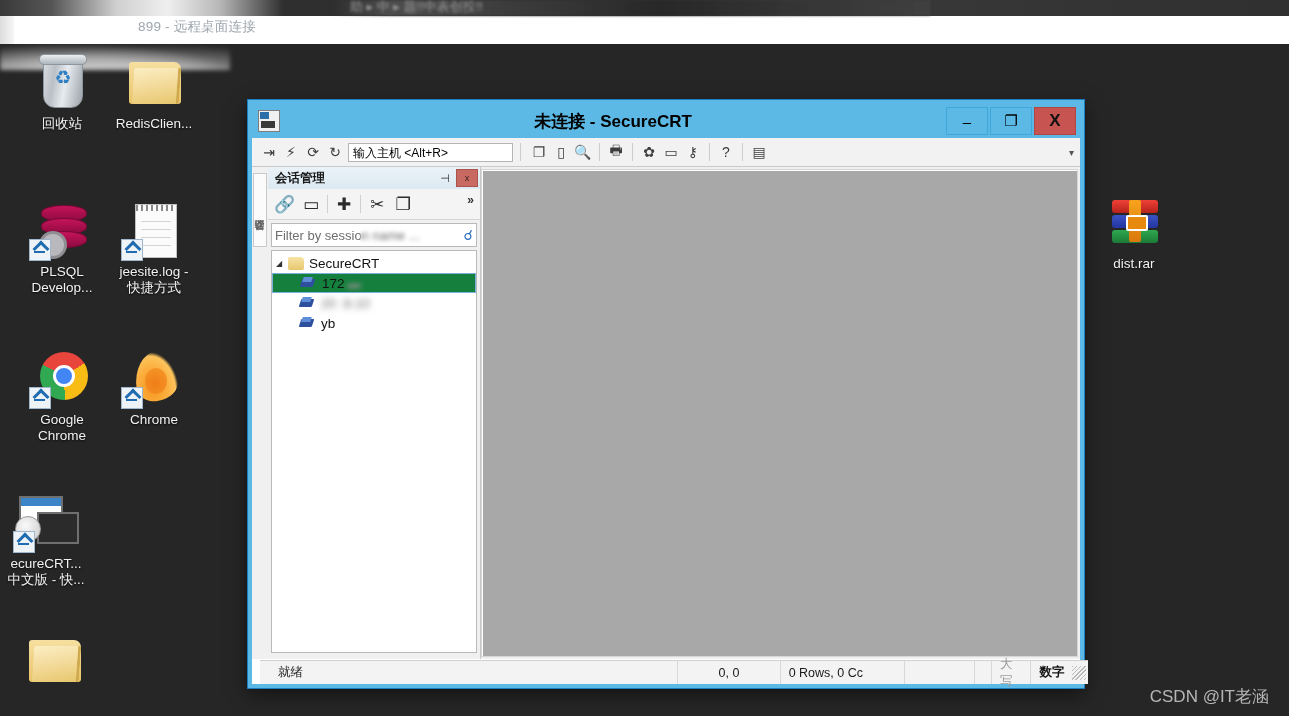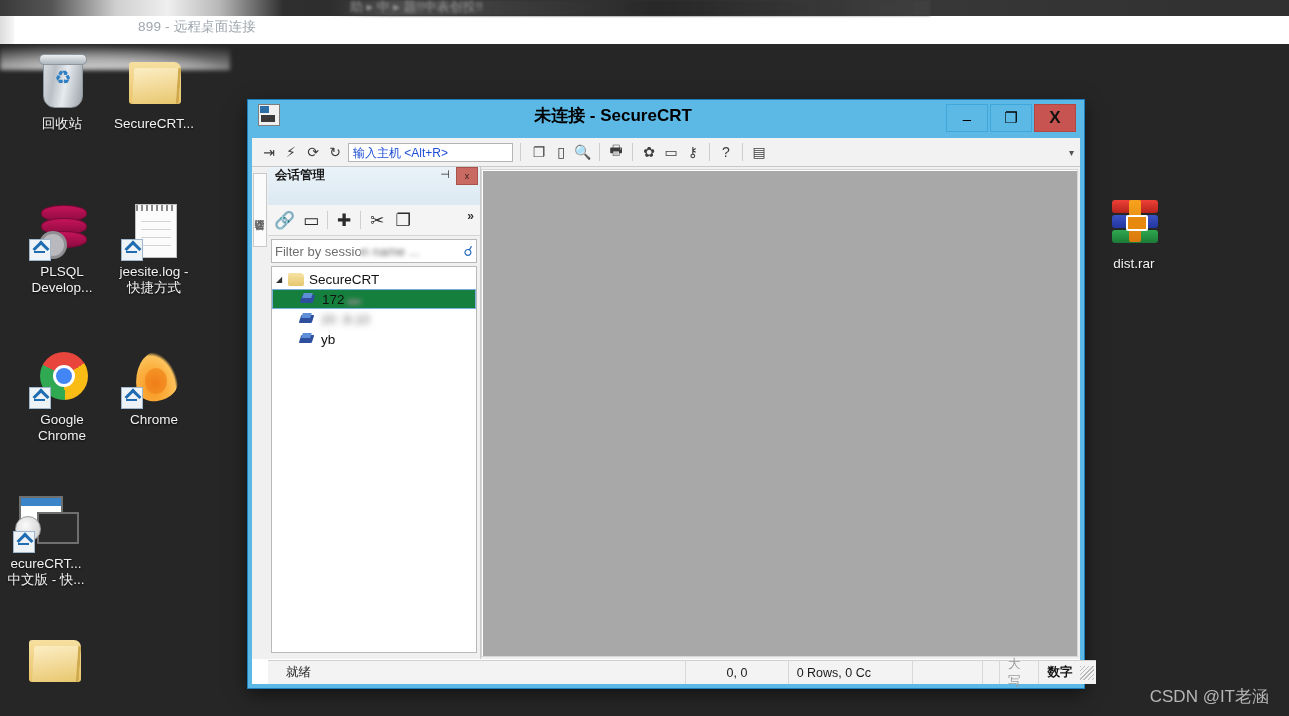--- a/index.html
+++ b/index.html
@@ -120,21 +120,21 @@
 
   #watermark{position:absolute;right:20px;bottom:8px;color:#cfcfcf;font-size:17px;opacity:.85;}
 
   
   #crt-window{
     position:absolute;left:248px;top:56px;width:836px;height:588px;
     background:#ffffff;box-shadow:0 0 0 1px #1b7fbf, 0 6px 18px rgba(0,0,0,.55);
     border:4px solid #5cb8e4;box-sizing:border-box;
   }
   #crt-titlebar{
-    position:relative;height:34px;background:#5cb8e4;display:flex;align-items:flex-start;
+    position:relative;height:34px;background:#5cb8e4;display:flex;align-items:center;
   }
   #crt-appicon{
     width:20px;height:20px;margin-left:6px;background:#f0f0f0;border:1px solid #7d7d7d;position:relative;flex:0 0 auto;
   }
   #crt-appicon:before{content:"";position:absolute;left:1px;top:1px;width:9px;height:7px;background:#2b6ea8;}
   #crt-appicon:after{content:"";position:absolute;left:2px;top:10px;width:14px;height:7px;background:#3a3a3a;}
   #crt-title{
     flex:1;text-align:center;font-size:17px;color:#000;font-weight:bold;
     font-family:"Liberation Sans","DejaVu Sans",sans-serif;
   }
@@ -151,37 +151,37 @@
   .menu-item{font-size:13.5px;color:#1a1a1a;padding:3px 9px;white-space:nowrap;}
 
   #crt-toolbar{
     height:28px;background:#f2f2f2;border-bottom:1px solid #c9c9c9;
     display:flex;align-items:center;padding-left:6px;gap:2px;position:relative;
   }
   .tb-ic{width:22px;height:22px;display:flex;align-items:center;justify-content:center;color:#3d3d3d;font-size:14px;}
   .tb-sep{width:1px;height:18px;background:#cccccc;margin:0 5px;}
   #host-input{
     width:165px;height:19px;background:#ffffff;border:1px solid #b5b5b5;
-    font-size:12px;color:#1d4ed8;padding:0 4px;line-height:19px;overflow:hidden;white-space:nowrap;box-sizing:border-box;
+    font-size:12px;color:#000000;padding:0 4px;line-height:19px;overflow:hidden;white-space:nowrap;box-sizing:border-box;
   }
   #tb-overflow{position:absolute;right:6px;top:9px;font-size:10px;color:#555;}
 
   #crt-body{position:relative;height:calc(100% - 34px - 26px - 28px);background:#f0f0f0;display:flex;}
 
   
   #vtab-strip{width:16px;background:#f0f0f0;padding-top:6px;flex:0 0 auto;}
   #vtab{
     width:14px;height:74px;margin-left:1px;background:#fbfbfb;border:1px solid #c9c9c9;
     writing-mode:vertical-rl;text-align:center;font-size:10px;color:#5a5a5a;padding-top:3px;letter-spacing:0;
     box-sizing:border-box;filter:blur(.2px);
   }
 
   
   #sess-panel{width:212px;background:#f0f0f0;display:flex;flex-direction:column;flex:0 0 auto;border-right:1px solid #c8c8c8;}
-  #sess-header{height:22px;display:flex;background:linear-gradient(180deg,#eaf2f8,#dce9f2);padding:0 2px 16px 7px;}
+  #sess-header{height:22px;display:flex;align-items:center;background:linear-gradient(180deg,#eaf2f8,#dce9f2);padding:0 2px 0 7px;}
   #sess-header-title{flex:1;font-size:12.5px;color:#1a1a1a;font-weight:bold;}
   .hdr-btn{width:14px;height:14px;display:flex;align-items:center;justify-content:center;font-size:11px;color:#2a2a2a;}
   #sess-close{width:20px;height:16px;background:#c96a62;border:1px solid #a9534c;color:#3a2020;font-size:9px;margin-left:4px;}
   #sess-toolbar{height:30px;display:flex;align-items:center;background:#f4f4f4;border-bottom:1px solid #d5d5d5;position:relative;padding-left:4px;}
   .st-ic{width:26px;height:24px;display:flex;align-items:center;justify-content:center;font-size:17px;color:#2b2b2b;}
   .st-sep{width:1px;height:18px;background:#cfcfcf;margin:0 3px;}
   #st-more{position:absolute;right:6px;top:4px;font-size:12px;color:#333;font-weight:bold;}
   #sess-filter{
     height:22px;background:#ffffff;border:1px solid #b9b9b9;margin:3px 3px 0 3px;
     display:flex;align-items:center;padding:0 3px;position:relative;
@@ -202,21 +202,21 @@
   .tw-sess:after{content:"";position:absolute;left:2px;top:0;width:9px;height:5px;background:#5f8ed8;transform:skewX(-18deg);}
   .blurred{filter:blur(3px);color:#6a6a6a;}
   .blurred-part{filter:blur(2.6px);}
 
   
   #term-wrap{flex:1;padding:0;background:#f0f0f0;display:flex;}
   #terminal{flex:1;margin:2px 2px 2px 0;background:#a8a8a8;border:1px solid #d6d6d6;box-shadow:inset 1px 1px 0 #ffffff;}
 
   
   #crt-status{
-    position:absolute;left:16px;bottom:0;width:100%;height:24px;background:#f3f3f3;border-top:1px solid #d0d0d0;
+    position:absolute;left:8px;bottom:0;width:100%;height:24px;background:#f3f3f3;border-top:1px solid #d0d0d0;
     display:flex;align-items:center;font-size:12.5px;color:#1a1a1a;box-sizing:border-box;padding-left:10px;
   }
   .sb-cell{height:100%;display:flex;align-items:center;padding:0 8px;border-right:1px solid #d8d8d8;box-sizing:border-box;}
   #sb-ready{width:422px;}
   #sb-pos{width:72px;margin-left:32px;}
   #sb-rows{width:128px;}
   #sb-blank1{width:72px;}
   #sb-blank2{flex:1;}
   #sb-caps{width:40px;justify-content:center;color:#9a9a9a;}
   #sb-num{width:42px;justify-content:center;color:#111;font-weight:bold;border-right:none;}
@@ -245,21 +245,21 @@
         </div>
         <div class="icon-label">回收站</div>
       </div>
       <div class="icon-cell" style="left: 100px; top: 10px;">
         <div class="icon-art">
           <div class="fld">
             <div class="fld-back"></div>
             <div class="fld-front"></div>
           </div>
         </div>
-        <div class="icon-label">SecureCRT...</div>
+        <div class="icon-label">RedisClien...</div>
       </div>
       <div class="icon-cell" style="left: 8px; top: 158px;">
         <div class="icon-art">
           <div class="db">
             <div class="db-seg" style="top:0"></div>
             <div class="db-seg" style="top:13px"></div>
             <div class="db-seg" style="top:26px"></div>
             <div class="db-gear"></div>
           </div>
           <div class="sc-arrow"></div>

